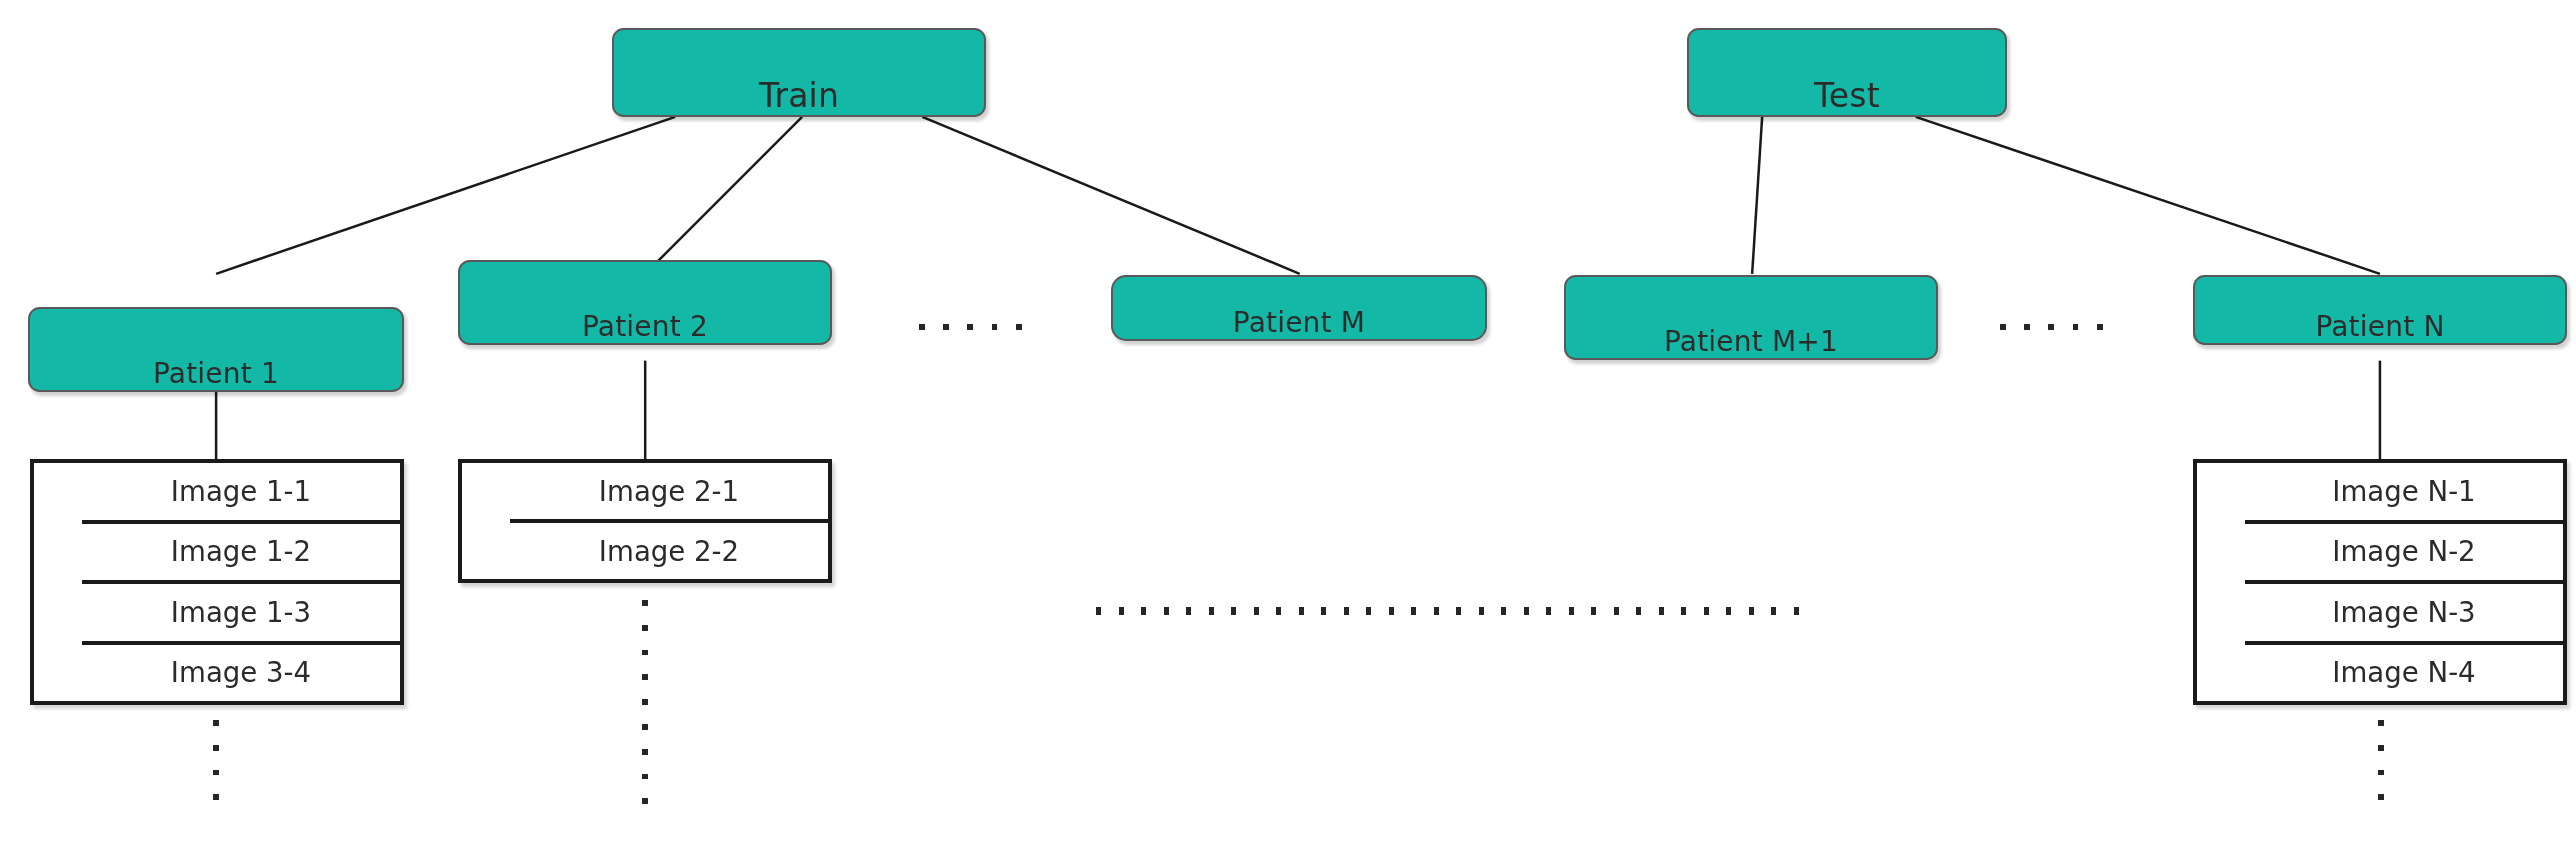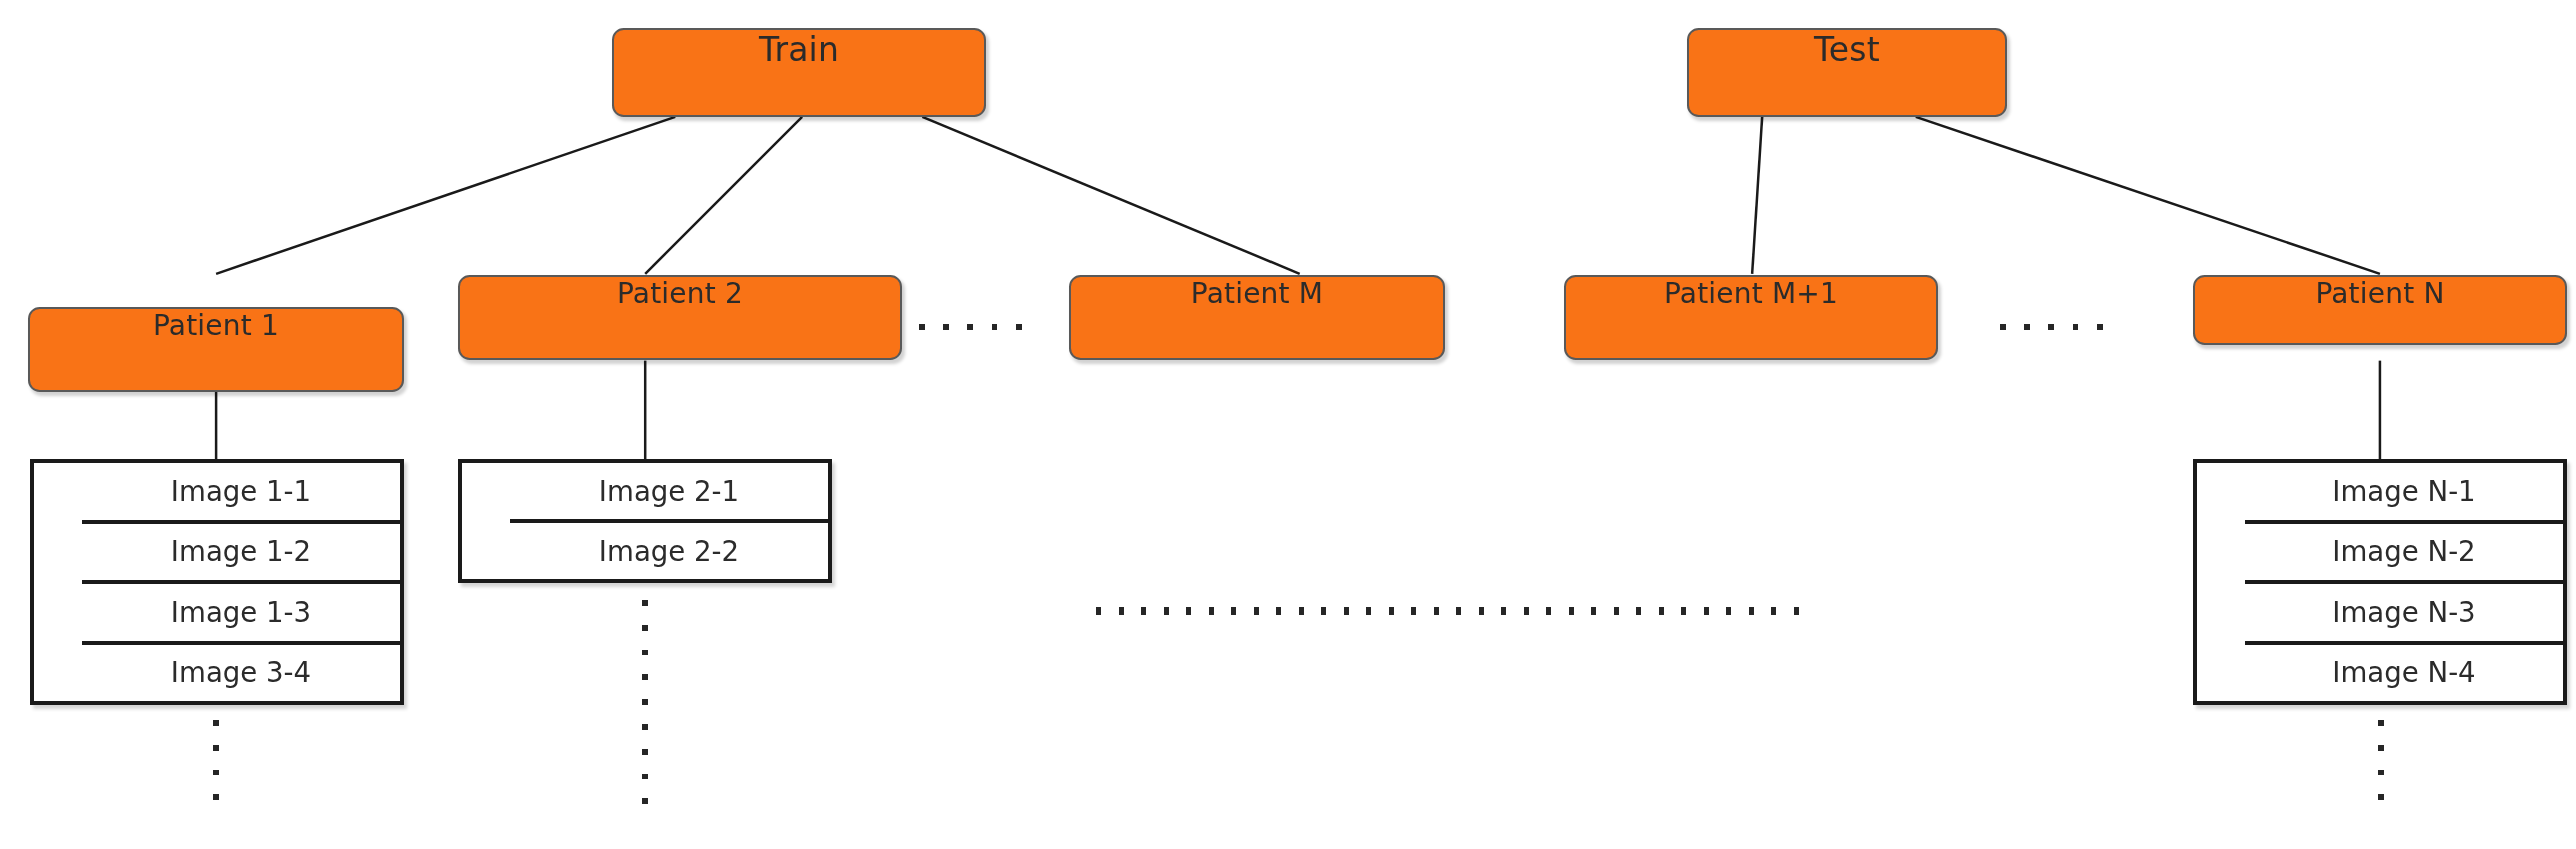--- a/index.html
+++ b/index.html
@@ -31,26 +31,26 @@
   #edges line, #edges path {
     stroke: #1a1a1a;
     stroke-width: 3;
     fill: none;
   }
 
   
   .node {
     position: absolute;
     box-sizing: border-box;
-    background: #f97316;
+    background: #14b8a6;
     border: 2.5px solid #595959;
     border-radius: 11.7px;
     box-shadow: 2.5px 3.3px 3.3px rgba(0,0,0,0.18);
     display: flex;
-    align-items: flex-start;
+    align-items: flex-end;
     justify-content: center;
     color: #2b2b2b;
     letter-spacing: 0.2px;
     white-space: nowrap;
   }
   .node.group {
     font-size: 33px;
   }
   .node.patient {
     font-size: 28px;
@@ -143,25 +143,25 @@
   </div>
 
   <div class="node group" style="left:1687px; top:27.6px; width:320px; height:89px;">
     <span>Test</span>
   </div>
 
   <div class="node patient" style="left:28px; top:275px; width:376px; height:85px;margin-top:32px;">
     <span>Patient 1</span>
   </div>
 
-  <div class="node patient" style="left:458px; top:275px; width:444px; height:85px;">
+  <div class="node patient" style="left:458px; top:260px; width:374px; height:85px;">
     <span>Patient 2</span>
   </div>
 
-  <div class="node patient" style="left:1069px; top:275px; width:376px; height:85px;">
+  <div class="node patient" style="left:1111px; top:275px; width:376px; height:66px;border-radius:15px;">
     <span>Patient M</span>
   </div>
 
   <div class="node patient" style="left:1564px; top:275px; width:374px; height:85px;">
     <span>Patient M+1</span>
   </div>
 
   <div class="node patient" style="left:2193px; top:275px; width:374px; height:70px;">
     <span>Patient N</span>
   </div>

